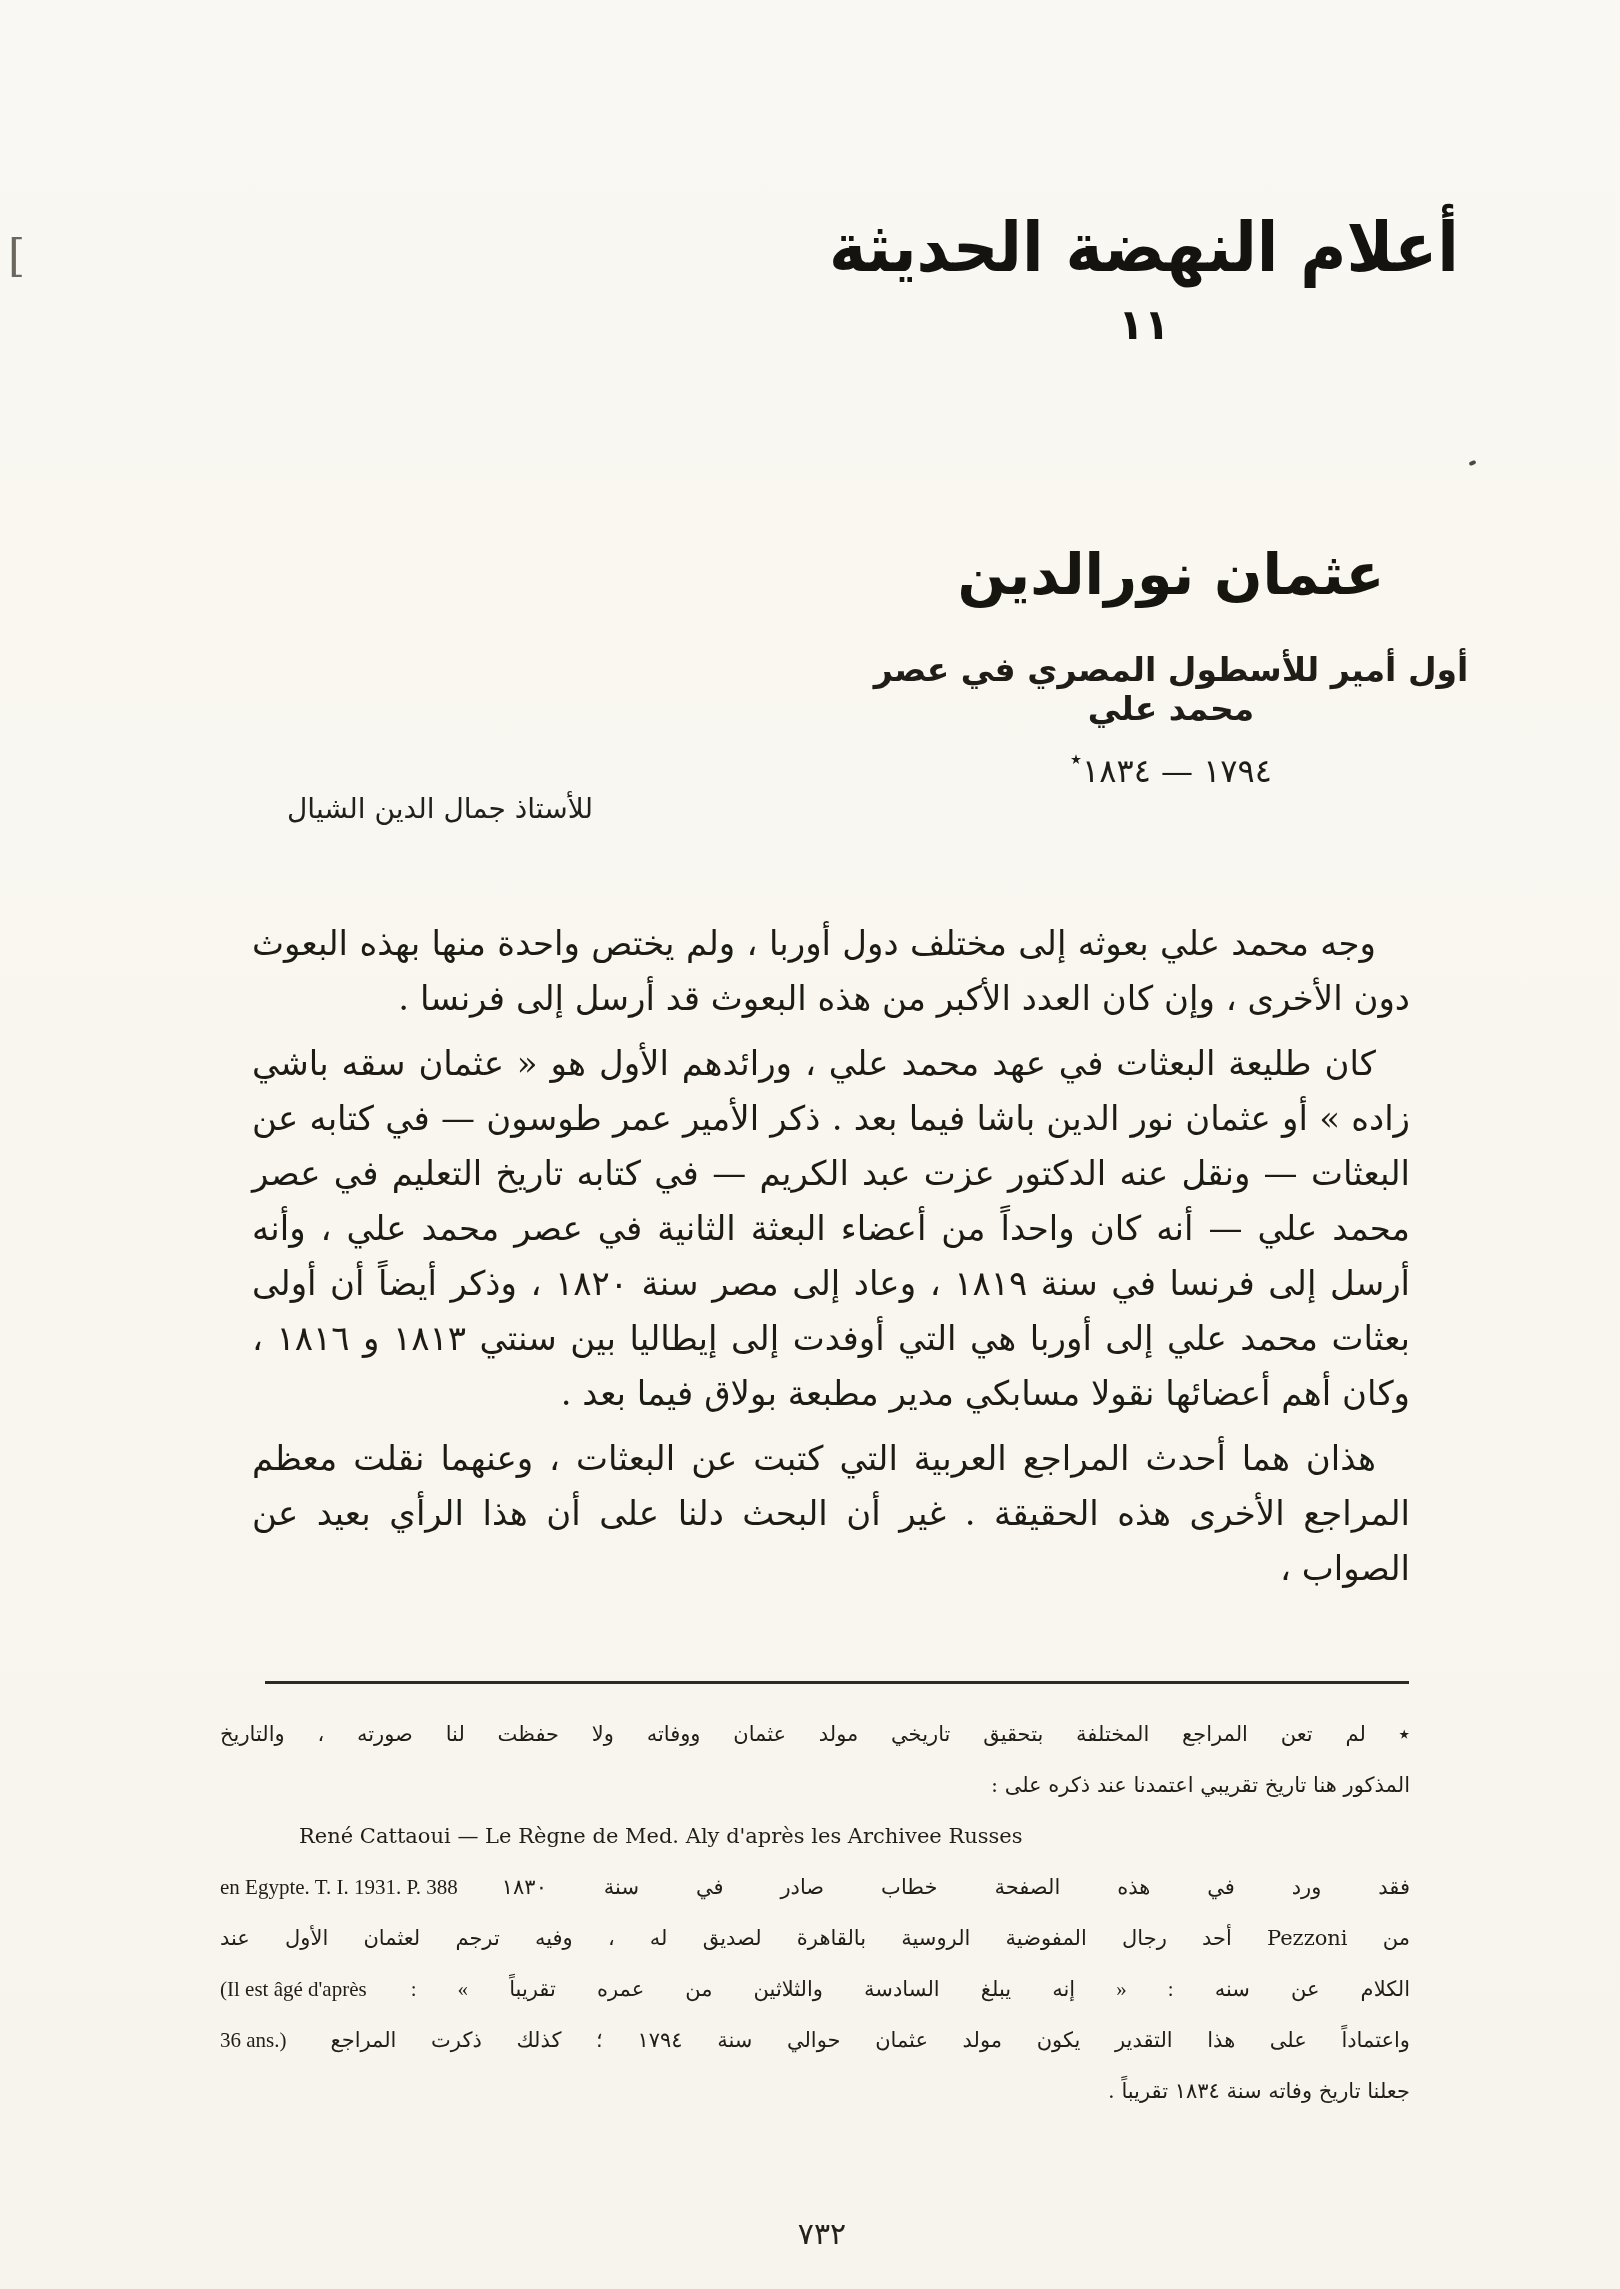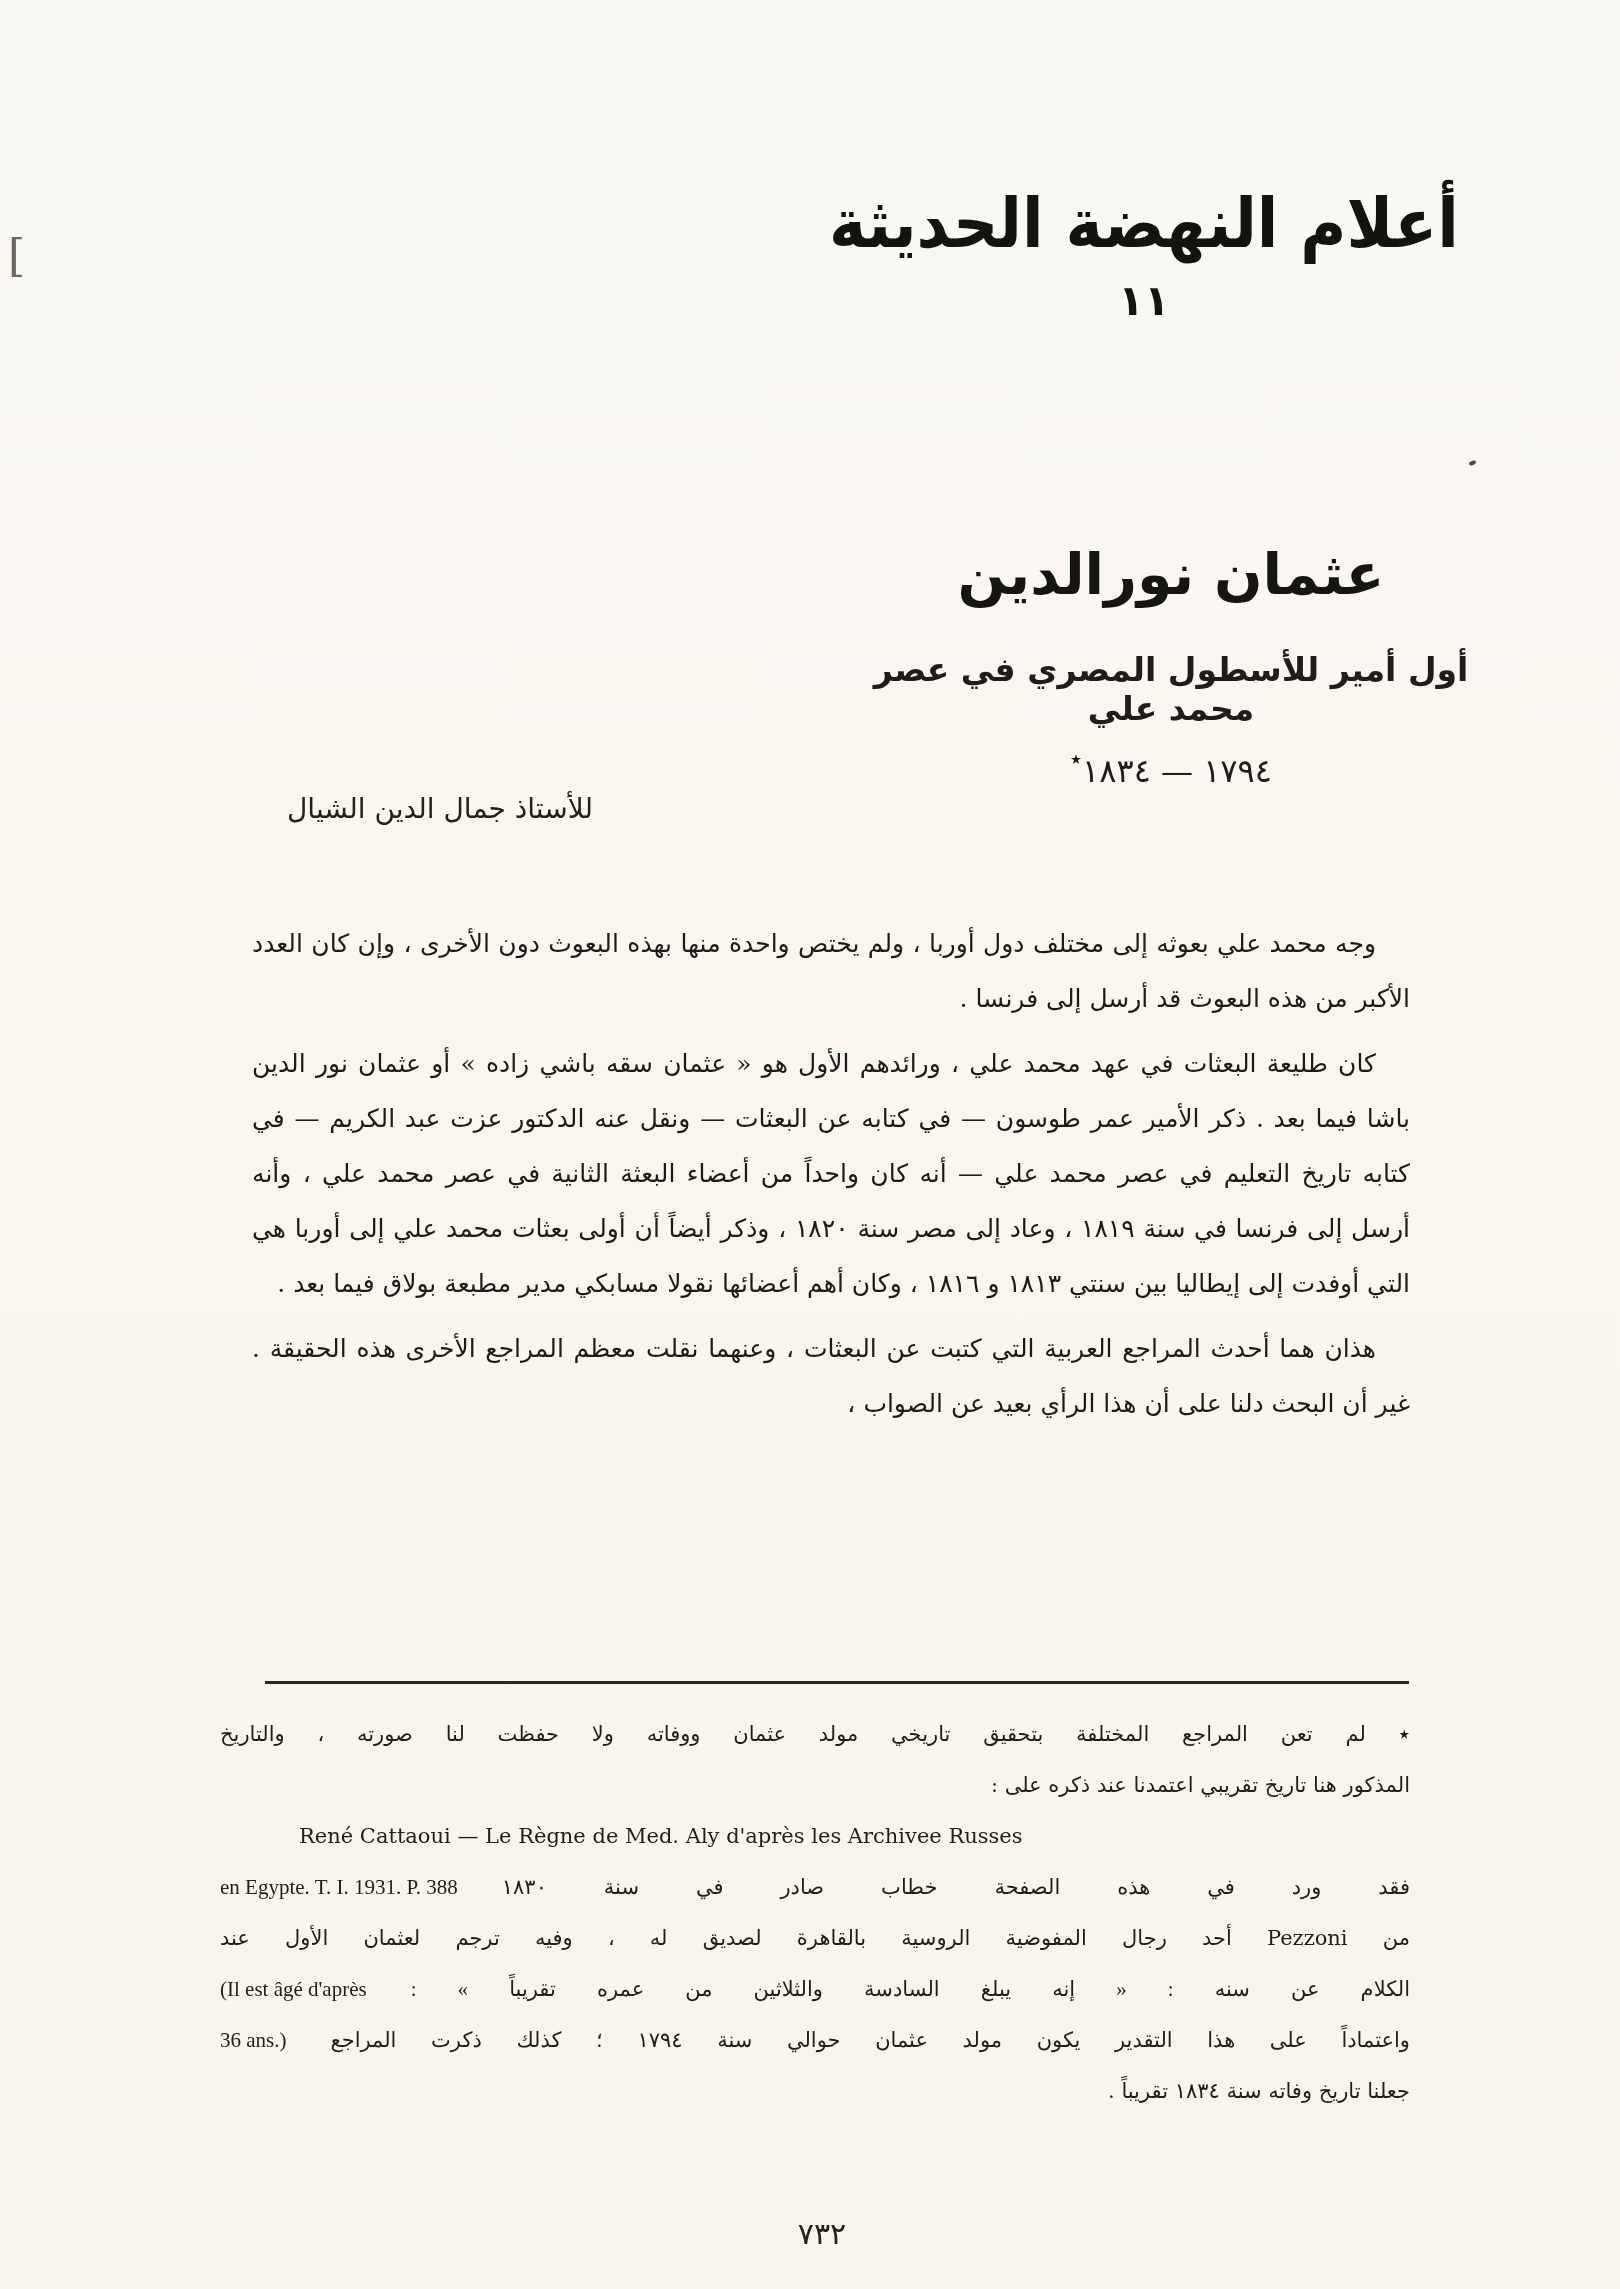--- a/index.html
+++ b/index.html
@@ -10,21 +10,21 @@
     margin: 0 auto;
     background: linear-gradient(180deg, #faf8f2 0%, #f8f6ef 55%, #f6f4ec 100%);
     color: #1d1b17;
     font-family: "DejaVu Serif", "DejaVu Sans", serif;
     overflow: hidden;
   }
 
   
   .series-block {
     position: absolute;
-    top: 186px;
+    top: 210px;
     left: 822px;
     width: 644px;
     text-align: center;
   }
   .series-title {
     direction: rtl;
     font-size: 63px;
     font-weight: 700;
     line-height: 1.2;
     white-space: nowrap;
@@ -79,21 +79,21 @@
     color: #23201a;
   }
 
   
   .body-text {
     position: absolute;
     top: 916px;
     left: 252px;
     width: 1158px;
     direction: rtl;
-    font-size: 25px;
+    font-size: 34px;
     line-height: 55px;
     text-align: justify;
     color: #1d1b16;
   }
   .body-text p { margin: 0 0 10px 0; text-indent: 34px; }
 
   
   .footnote-rule {
     position: absolute;
     top: 1681px;

